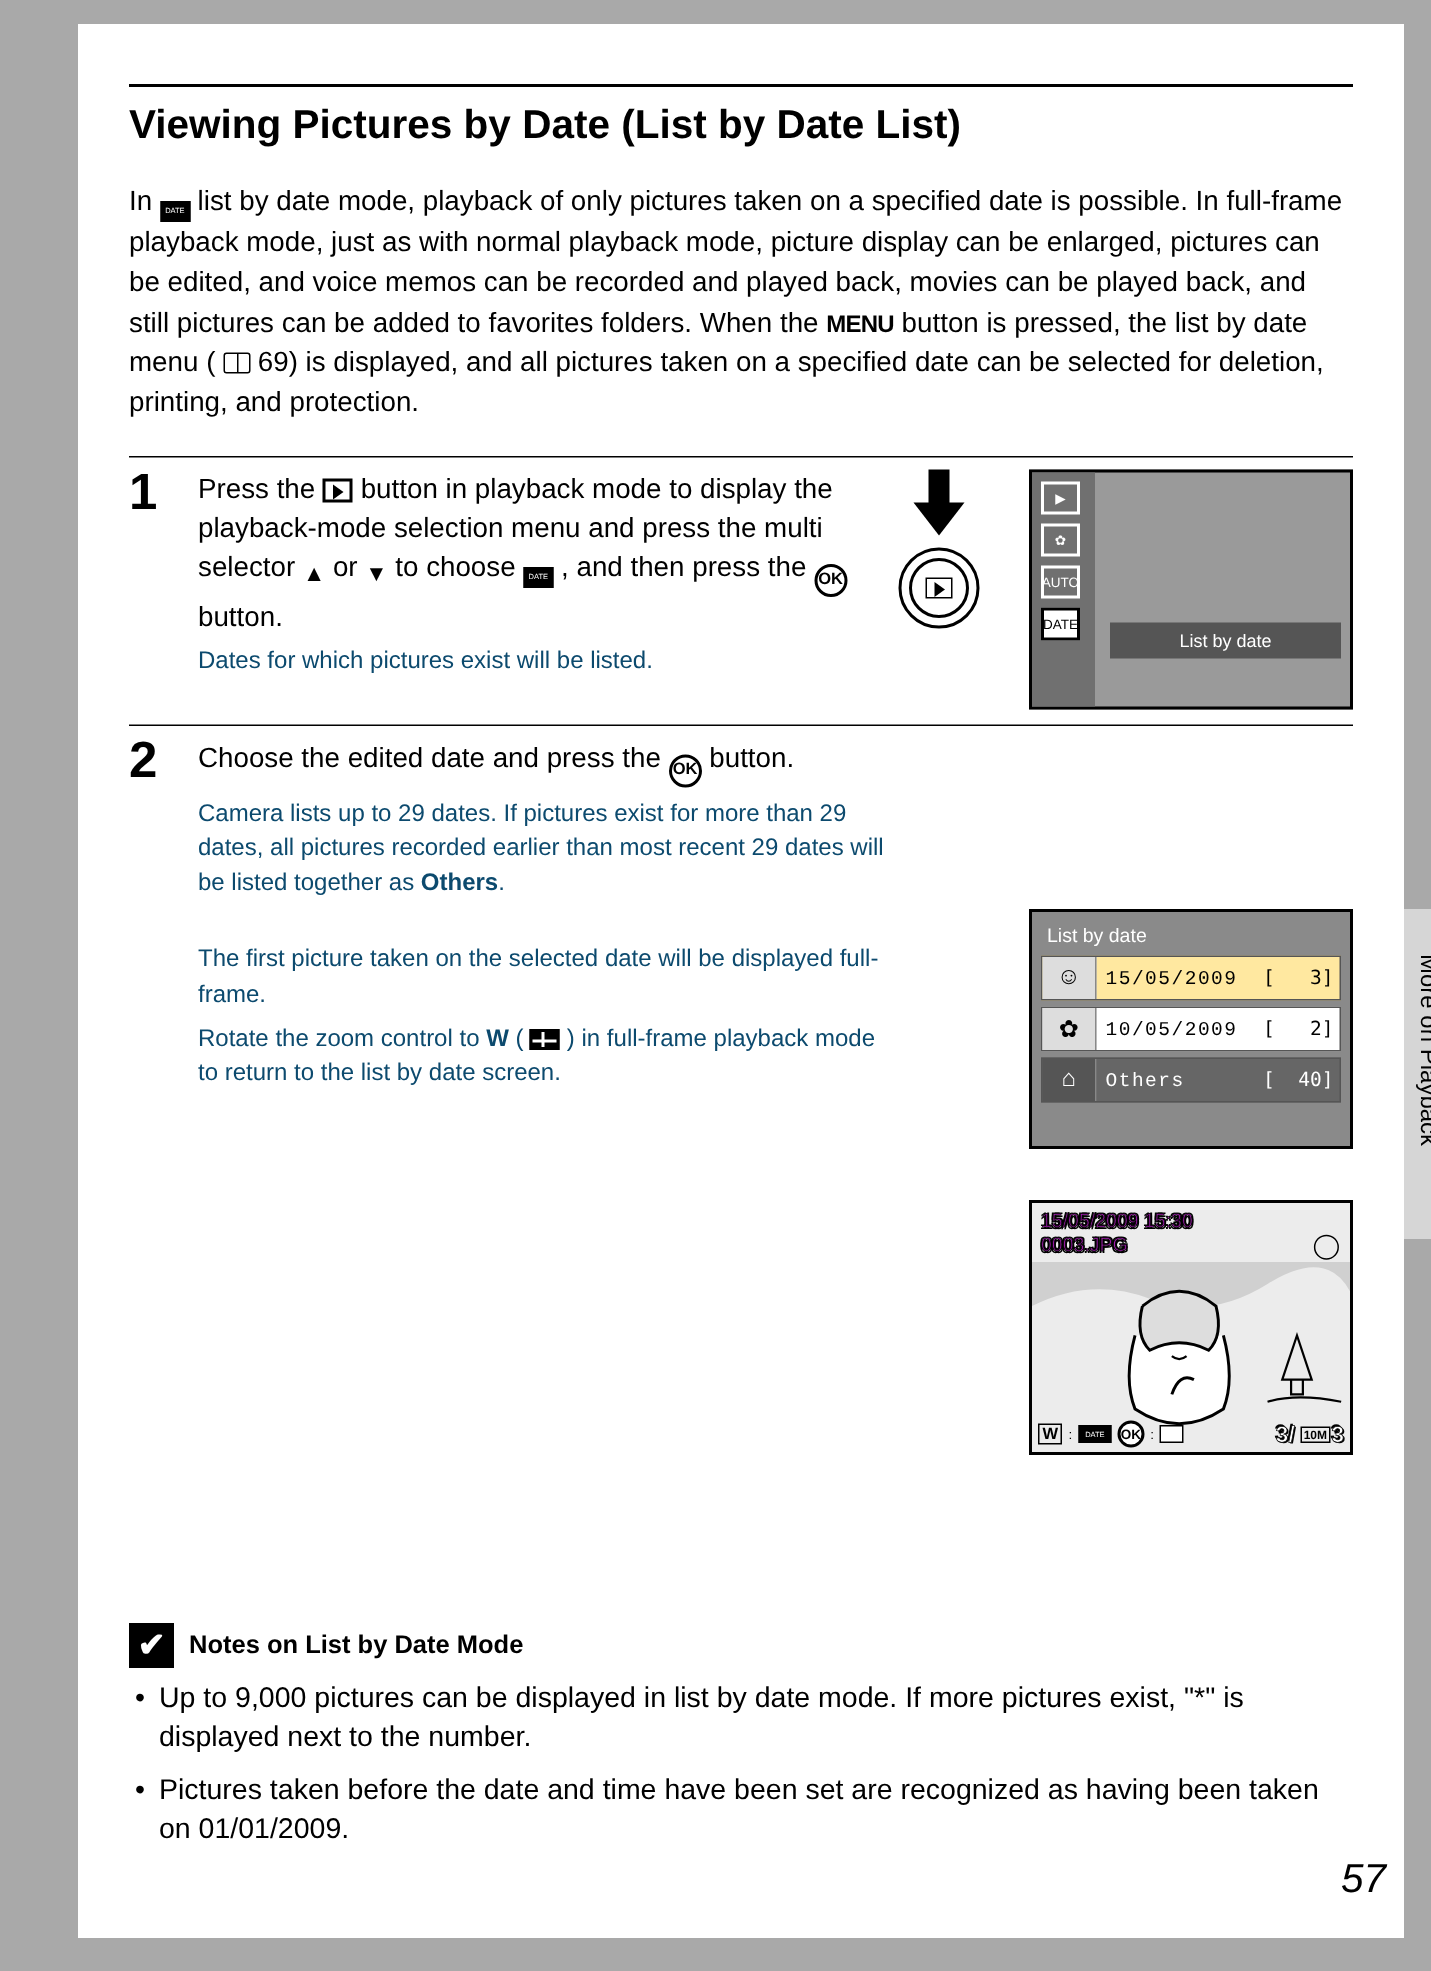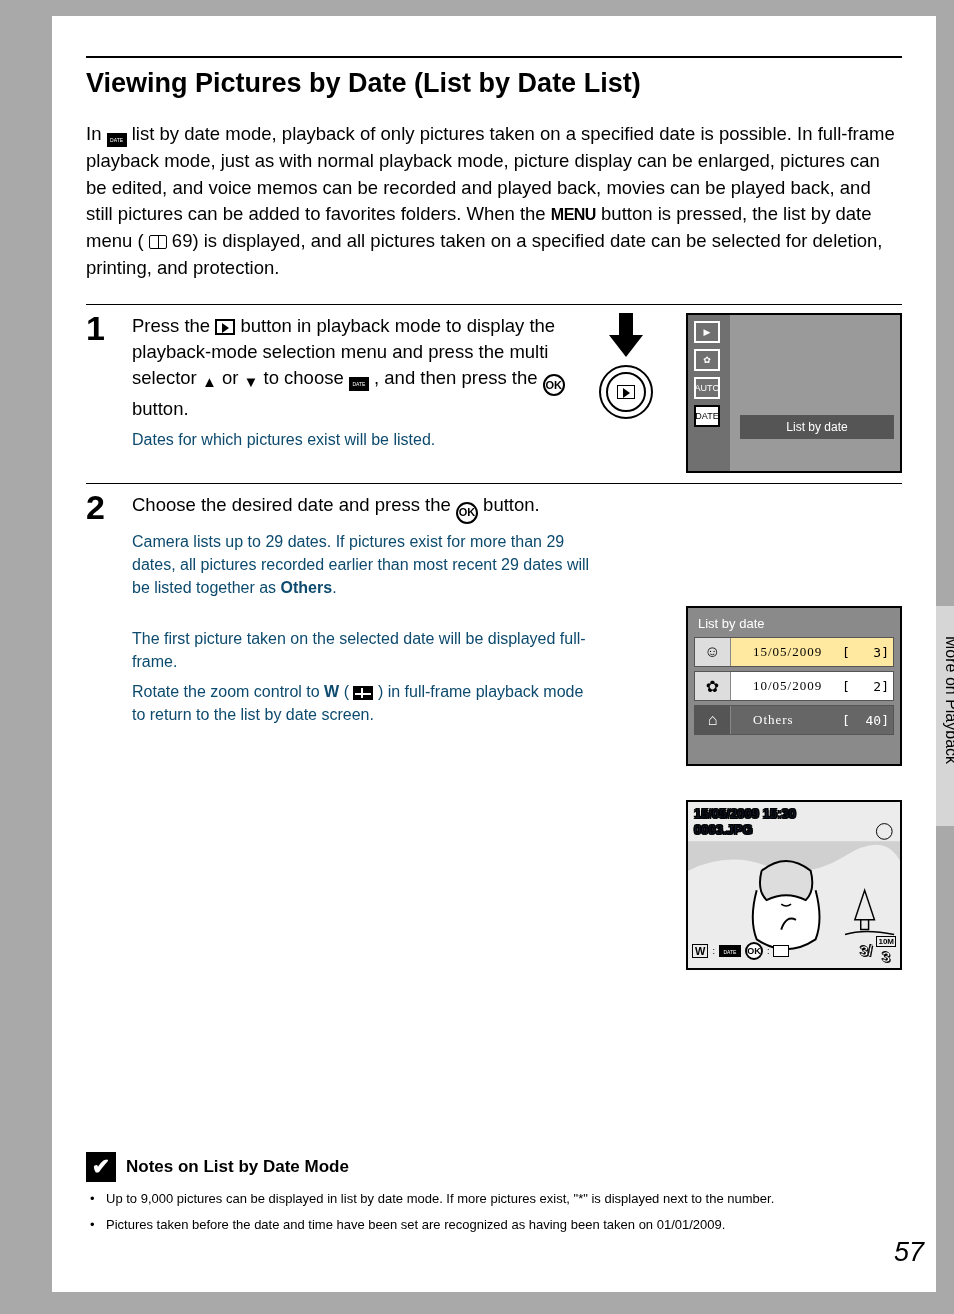--- a/index.html
+++ b/index.html
@@ -215,36 +215,36 @@
     border: 1px solid #555;
   }
   .cam2-row.sel { background: #ffe8a0; }
   .cam2-row.other { background: #666; color: #fff; }
   .cam2-thumb {
     width: 36px; height: 100%;
     background: #ddd; border-right: 1px solid #888;
     display: flex; align-items: center; justify-content: center;
     font-size: 16px;
   }
-  .cam2-date { flex: 1; font-size: 13px; padding-left: 22px; letter-spacing: 1px; font-family: Liberation Serif, serif; }
+  .cam2-date { flex: 1; font-size: 13px; padding-left: 6px; letter-spacing: 1px; font-family: Liberation Mono, monospace; }
   .cam2-count { font-size: 13px; padding: 0 4px; font-family: monospace; }
 
   
   .cam3 {
     width: 216px; height: 170px;
     border: 2px solid #000;
     background: #e8e8e8;
     position: absolute;
     right: 34px; top: 784px;
     overflow: hidden;
   }
   .cam3-top {
     position: absolute; top: 4px; left: 6px;
-    font-size: 13px; font-weight: bold;
-    color: #0f172a;
+    font-size: 13px; font-weight: normal;
+    color: #a21caf;
     -webkit-text-stroke: 0.5px #000;
     text-shadow: 1px 1px 0 #000, -1px -1px 0 #000, 1px -1px 0 #000, -1px 1px 0 #000;
     line-height: 1.2;
   }
   .cam3-scene {
     position: absolute; inset: 0;
   }
   .cam3-bottom {
     position: absolute; bottom: 3px; left: 4px; right: 4px;
     display: flex; align-items: center; gap: 4px;
@@ -262,21 +262,21 @@
     font-size: 17px; font-weight: bold;
     margin-bottom: 8px;
   }
   .check-badge {
     width: 30px; height: 30px; background: #000;
     display: flex; align-items: center; justify-content: center;
     color: #fff; font-size: 22px; font-weight: bold;
   }
   .notes ul { list-style: none; }
   .notes li {
-    font-size: 13px; line-height: 1.4;
+    font-size: 19px; line-height: 1.4;
     padding-left: 20px; position: relative;
     margin-bottom: 8px;
   }
   .notes li::before {
     content: "•"; position: absolute; left: 4px; top: 0;
   }
   .pagenum {
     position: absolute;
     bottom: 24px; right: 12px;
     font-size: 27px; font-style: italic;
@@ -344,21 +344,21 @@
         </div>
       </div>
     </div>
   </div>
 
   <div class="step">
     <div class="stepnum">2</div>
     <div class="stepbody">
       <div class="step2-text">
         <p class="step-instr">
-          <span>Choose the desired date and press the </span>
+          <span>Choose the edited date and press the </span>
           <span class="ok-circle">OK</span>
           <span> button.</span>
         </p>
         <p class="step-sub">
           <span>Camera lists up to 29 dates. If pictures exist for more than 29 dates, all pictures recorded earlier than most recent 29 dates will be listed together as </span>
           <b>Others</b><span>.</span>
         </p>
         <p class="step-sub" style="margin-top:28px">The first picture taken on the selected date will be displayed full-frame.</p>
         <p class="step-sub">
           <span>Rotate the zoom control to </span>
@@ -411,21 +411,21 @@
     </div>
     <div class="cam3-bottom">
       <span style="border:1.5px solid #000;padding:0 2px;font-weight:bold">W</span>
       <span style="font-size:9px">:</span>
       <span class="date-icon" style="width:22px;height:12px;font-size:5px">DATE</span>
       <span class="ok-circle" style="width:18px;height:18px;font-size:9px;background:#fff">OK</span>
       <span style="font-size:9px">:</span>
       <span style="border:1px solid #000;width:16px;height:12px;background:#fff"></span>
       <span style="flex:1"></span>
       <span style="font-weight:bold;-webkit-text-stroke:0.5px #000;color:#fff;text-shadow:1px 1px 0 #000,-1px -1px 0 #000;font-size:15px">3/</span>
-      <span style="display:flex;flex-direction:column;align-items:center;gap:1px">
+      <span style="display:flex;align-items:center;gap:1px">
         <span style="border:1.5px solid #000;font-size:8px;padding:0 1px;font-weight:bold">10M</span>
         <span style="font-weight:bold;-webkit-text-stroke:0.5px #000;color:#fff;text-shadow:1px 1px 0 #000,-1px -1px 0 #000;font-size:15px">3</span>
       </span>
     </div>
   </div>
 
   <div class="notes">
     <div class="notes-head">
       <span class="check-badge">✔</span>
       <span>Notes on List by Date Mode</span>

